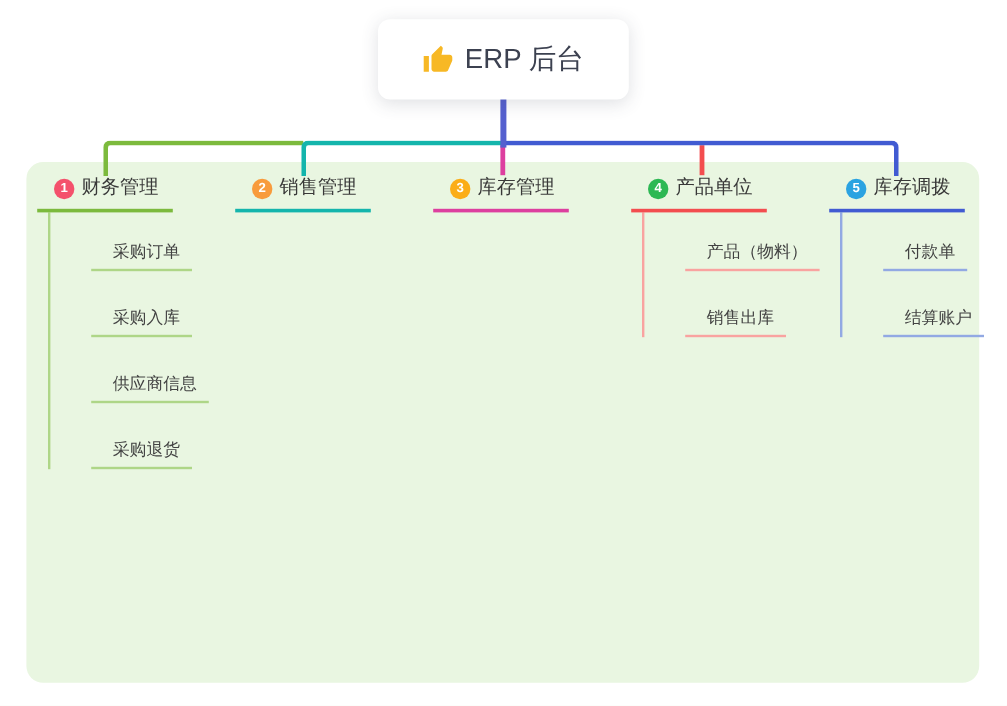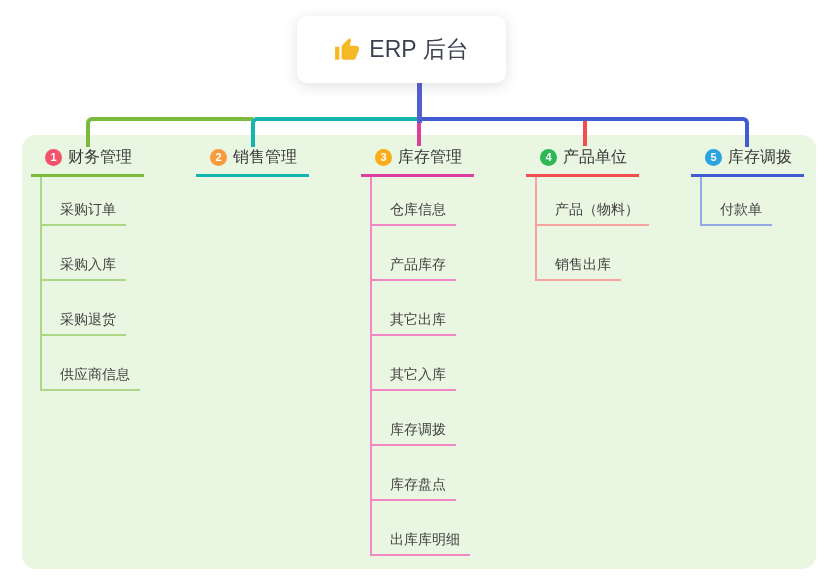--- a/index.html
+++ b/index.html
@@ -6,21 +6,21 @@
   html,body { background:#ffffff; }
   .canvas {
     position:relative; width:839px; height:588px; overflow:hidden;
     font-family:"Liberation Sans","DejaVu Sans",sans-serif; background:#ffffff;
   }
   .panel {
     position:absolute; left:22px; top:135px; width:794px; height:434px;
     border-radius:14px; z-index:0;
   }
   .root-node {
-    position:absolute; left:297px; top:16px; width:209px; height:67px;
+    position:absolute; left:315px; top:16px; width:209px; height:67px;
     background:#ffffff; border-radius:10px;
     box-shadow:0 3px 14px rgba(60,70,90,0.16);
     display:flex; align-items:center; justify-content:center; gap:9px;
     font-size:23px; z-index:4; cursor:pointer;
   }
   .root-icon { display:inline-flex; width:26px; height:26px; }
   .stem { position:absolute; left:417px; top:82px; width:5px; height:41px; z-index:3; }
   .conn { position:absolute; z-index:1; }
   .elbow-left  { border-style:solid; border-width:4px 0 0 4px; border-top-left-radius:6px; background:transparent; }
   .elbow-right { border-style:solid; border-width:4px 4px 0 0; border-top-right-radius:6px; background:transparent; }
@@ -34,21 +34,21 @@
   }
   .badge {
     width:17px; height:17px; border-radius:50%;
     display:inline-flex; align-items:center; justify-content:center;
     color:#ffffff; font-size:11px; font-weight:bold; margin-right:6px; flex:0 0 17px;
   }
   .children { margin-left:9px; border-left:2px solid var(--child); }
   .child {
     display:table; border-bottom:2px solid var(--child);
     padding:29px 10px 6px 18px;
-    font-size:14px; color:#424242; line-height:18px; white-space:nowrap; cursor:pointer;
+    font-size:14px; color:#424242; line-height:18px; white-space:nowrap; cursor:pointer;margin-left:34px;
   }
   .child:first-child { padding-top:23px; }
 </style>
 </head>
 <body>
 
 <div class="canvas" style="background: rgb(255, 255, 255);">
 
   <div class="panel" style="background: rgb(233, 246, 225);"></div>
 
@@ -71,59 +71,51 @@
 
   <div id="branches-host">
       <div class="branch" style="left: 31px; --main: #7cba3d; --child: #aed687;">
       <div class="branch-title">
         <span class="badge" style="background: rgb(244, 81, 108);">1</span>
         <span class="branch-label">财务管理</span>
       </div>
       <div class="children">
           <div class="child">采购订单</div>
           <div class="child">采购入库</div>
+          <div class="child">供应商信息</div>
           <div class="child">采购退货</div>
-          <div class="child">供应商信息</div>
         </div>
     </div>
       <div class="branch" style="left: 196px; --main: #14b5ac; --child: #7fd8d0;">
       <div class="branch-title">
         <span class="badge" style="background: rgb(248, 155, 60);">2</span>
         <span class="branch-label">销售管理</span>
       </div>
     </div>
       <div class="branch" style="left: 361px; --main: #dd3f9f; --child: #f187c5;">
       <div class="branch-title">
         <span class="badge" style="background: rgb(251, 173, 23);">3</span>
         <span class="branch-label">库存管理</span>
       </div>
-      <div class="children">
-          <div class="child">仓库信息</div>
-          <div class="child">产品库存</div>
-          <div class="child">其它出库</div>
-          <div class="child">其它入库</div>
-          <div class="child">库存调拨</div>
-          <div class="child">库存盘点</div>
-          <div class="child">出库库明细</div>
-        </div>
     </div>
       <div class="branch" style="left: 526px; --main: #f34d4f; --child: #f9a3a0;">
       <div class="branch-title">
         <span class="badge" style="background: rgb(45, 184, 84);">4</span>
         <span class="branch-label">产品单位</span>
       </div>
       <div class="children">
           <div class="child">产品（物料）</div>
           <div class="child">销售出库</div>
         </div>
     </div>
       <div class="branch" style="left: 691px; --main: #415bd2; --child: #92a9e3;">
       <div class="branch-title">
         <span class="badge" style="background: rgb(43, 163, 225);">5</span>
         <span class="branch-label">库存调拨</span>
       </div>
       <div class="children">
           <div class="child">付款单</div>
+          <div class="child">结算账户</div>
         </div>
     </div>
     </div>
 
 </div>
 
 </body></html>

